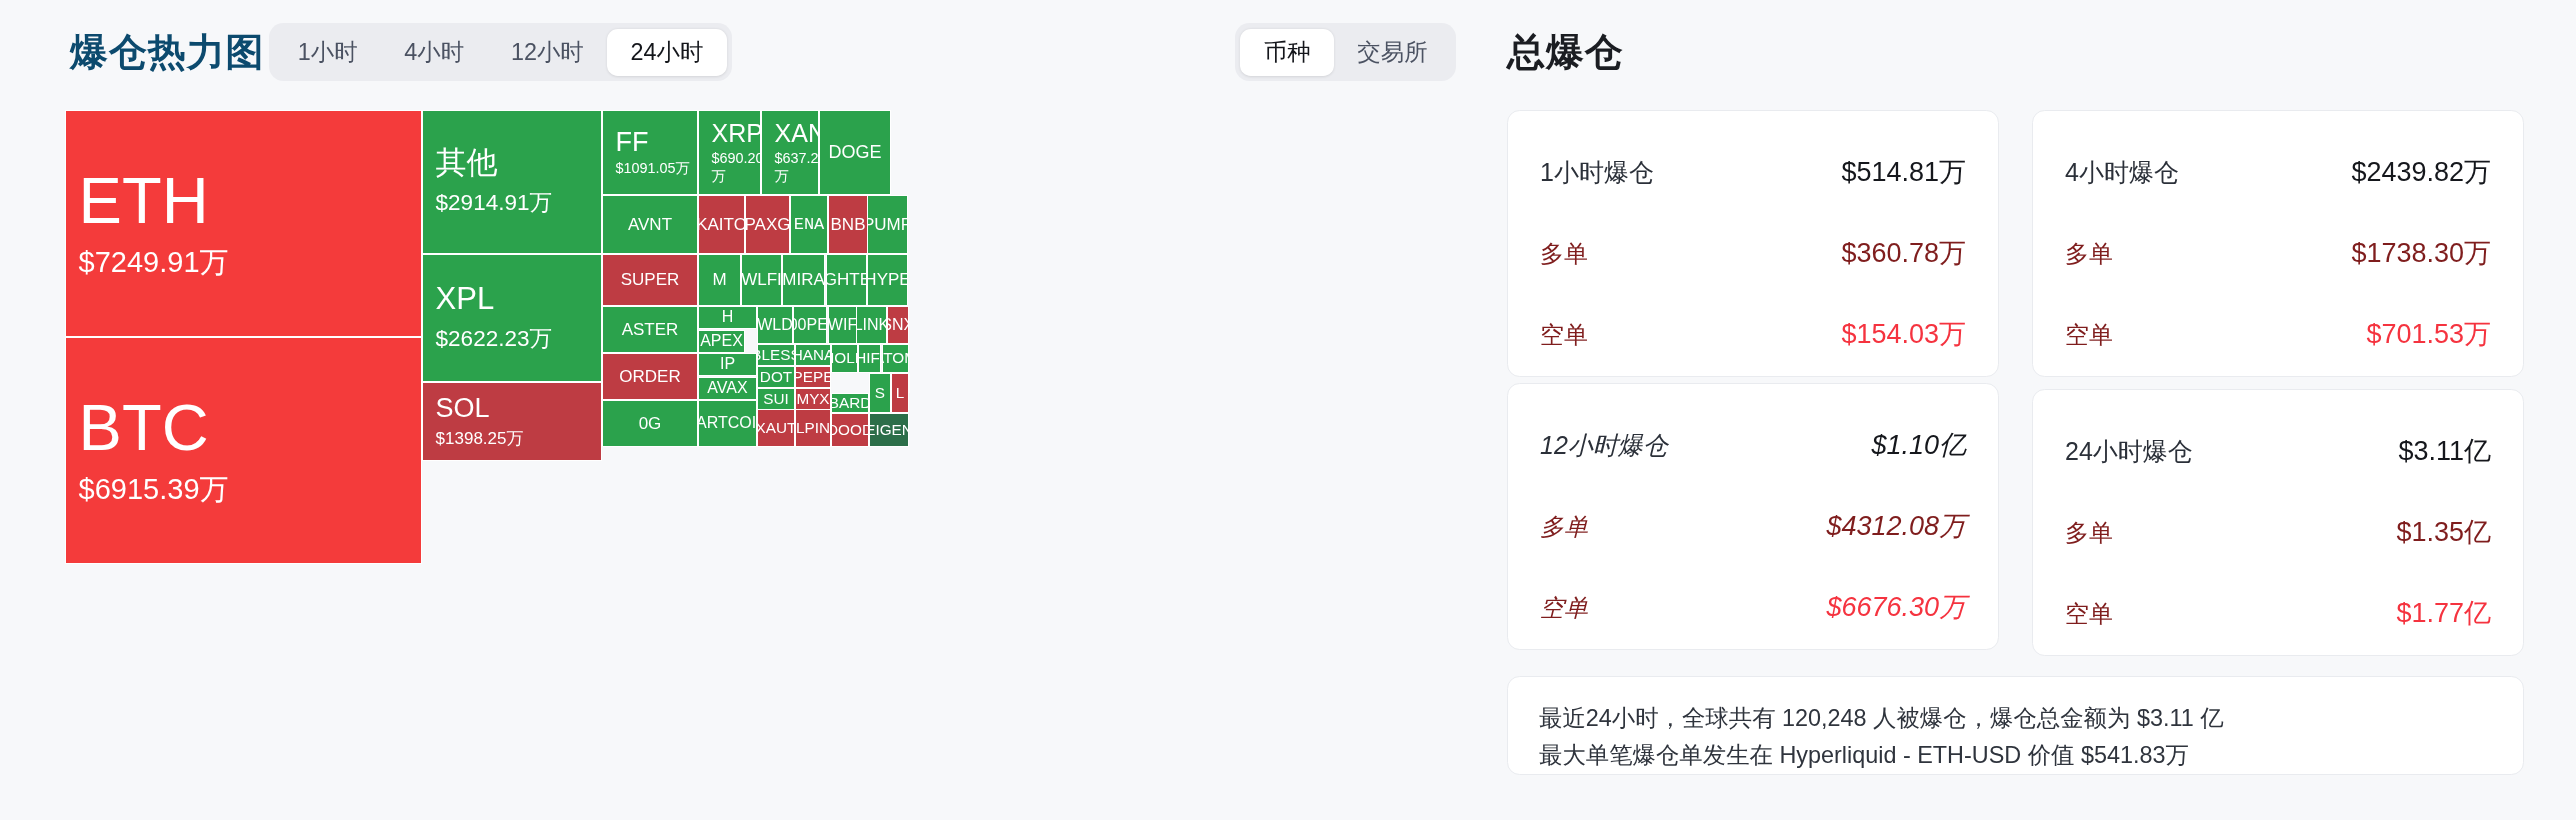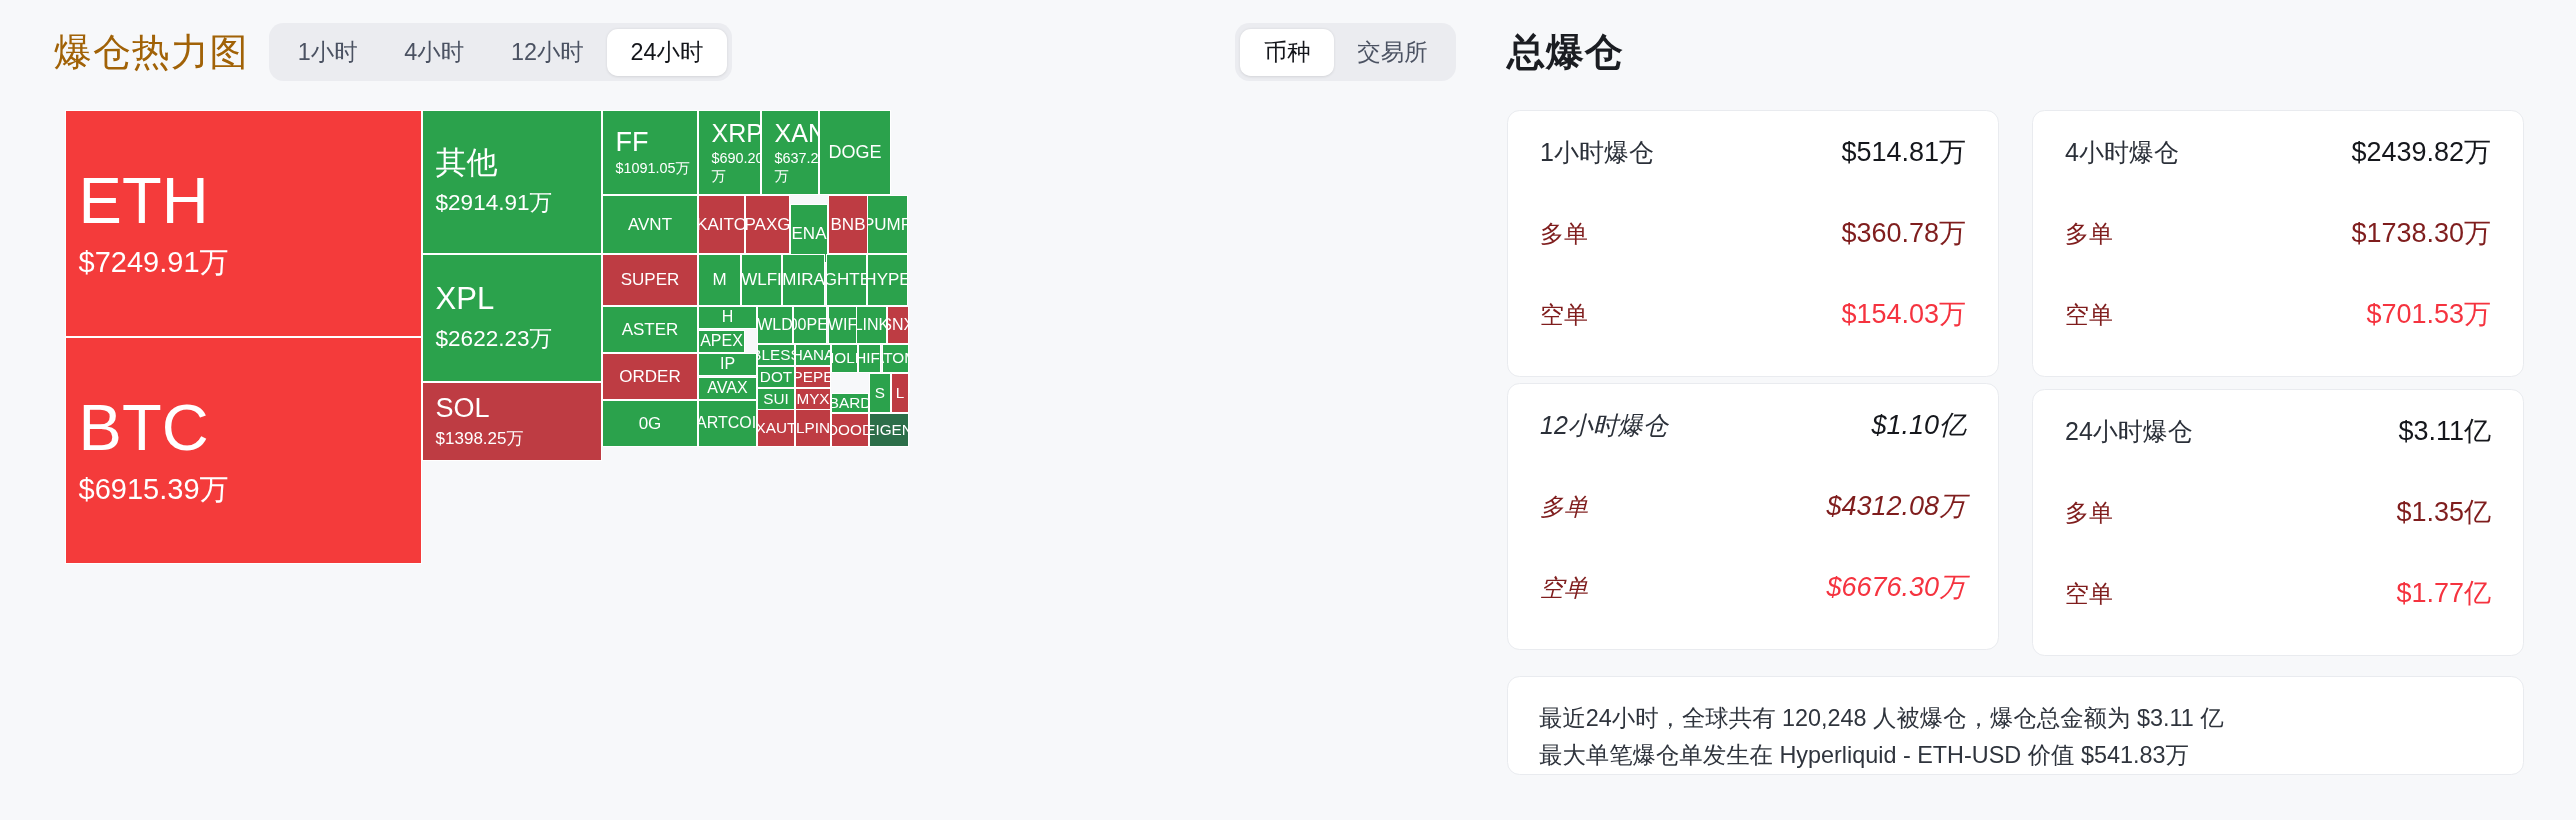--- a/index.html
+++ b/index.html
@@ -8,22 +8,22 @@
     background: #F7F8FA;
     font-family: "Liberation Sans", "DejaVu Sans", sans-serif;
     overflow: hidden;
   }
 
   
   .header {
     position: absolute; left: 0; top: 0; width: 2576px; height: 101px;
   }
   .hm-title {
-    position: absolute; left: 54px; top: 27px;
-    font-size: 38px; font-weight: 400; color: #a16207; letter-spacing: 0.9px;
+    position: absolute; left: 70px; top: 27px;
+    font-size: 38px; font-weight: 700; color: #0c4a6e; letter-spacing: 0.9px;
     white-space: nowrap;
   }
   .seg {
     position: absolute; display: flex; align-items: center;
     background: #EBECF0; border-radius: 14.4px; padding: 5.4px;
   }
   .seg-range { left: 269px; top: 23.4px; height: 58px; }
   .seg-mode  { left: 1235px; top: 23.4px; height: 58px; }
   .seg-btn {
     height: 47px; padding: 0 23.4px;
@@ -65,21 +65,21 @@
   .r  { background: #F43B3B; }   
   .rd { background: #BE3C43; }   
   .gd { background: #2C6E49; }   
 
   
   .cards { position: absolute; left: 1507px; top: 110px; width: 1017px; }
   .card {
     position: absolute; background: #FFFFFF;
     border: 0.9px solid #E9EBEF; border-radius: 12.6px;
   }
-  .stat-card { width: 492px; height: 267px; padding: 23px 32px; }
+  .stat-card { width: 492px; height: 267px; padding: 43px 32px; }
   .c0 { left: 0;    top: 0; }
   .c1 { left: 525px; top: 0; }
   .c2 { left: 0;    top: 273px; font-style: italic; }
   .c3 { left: 525px; top: 279px; }
   .row {
     display: flex; align-items: baseline; justify-content: space-between;
     white-space: nowrap;
   }
   .row.head { margin-bottom: 45px; }
   .row.mid  { margin-bottom: 45px; }
@@ -160,21 +160,21 @@
 
   <div class="tile g center" style="left:537px;top:85px;width:96px;height:59px;">
     <div class="sym" style="font-size:17px;">AVNT</div>
   </div>
   <div class="tile rd center" style="left:633px;top:85px;width:47px;height:59px;">
     <div class="sym" style="font-size:17px;">KAITO</div>
   </div>
   <div class="tile rd center" style="left:680px;top:85px;width:45px;height:59px;">
     <div class="sym" style="font-size:17px;">PAXG</div>
   </div>
-  <div class="tile g center" style="left:725px;top:94px;width:38px;height:59px;">
+  <div class="tile g center" style="left:725px;top:85px;width:38px;height:59px;font-family:Liberation Mono, monospace;">
     <div class="sym" style="font-size:17px;">ENA</div>
   </div>
   <div class="tile rd center" style="left:763px;top:85px;width:40px;height:59px;">
     <div class="sym" style="font-size:17px;">BNB</div>
   </div>
   <div class="tile g center" style="left:802px;top:85px;width:41px;height:59px;">
     <div class="sym" style="font-size:17px;">PUMP</div>
   </div>
 
   <div class="tile rd center" style="left:537px;top:144px;width:96px;height:52px;">

